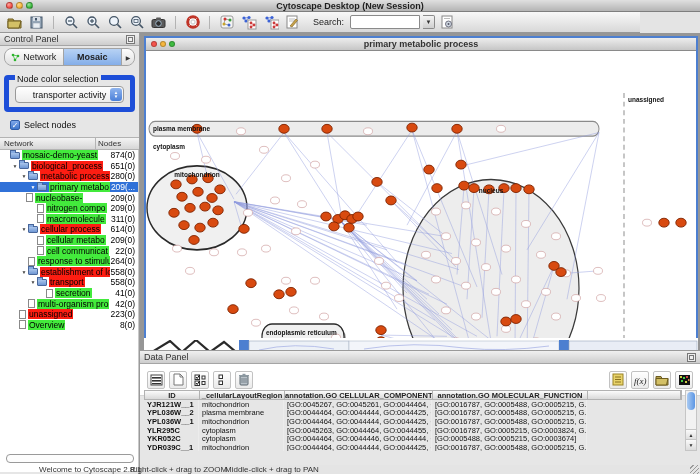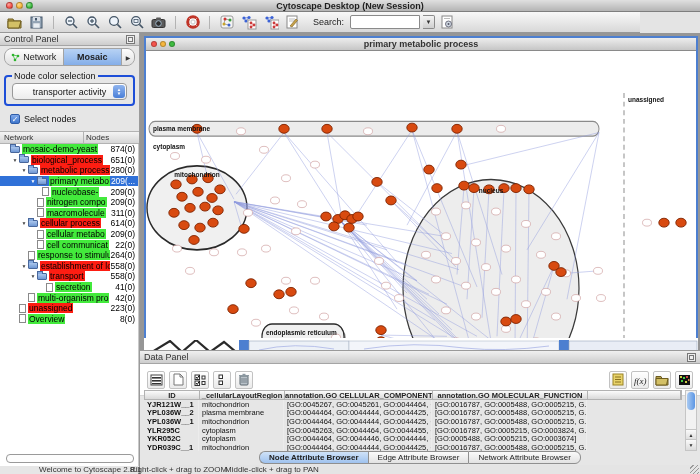--- a/index.html
+++ b/index.html
@@ -30,34 +30,34 @@
     font-size:9px;color:#333;display:flex;align-items:center;padding:0 4px;box-sizing:border-box;}
   .float-ic{margin-left:auto;width:7px;height:7px;border:1px solid #777;position:relative;background:#eee;}
   .float-ic::after{content:"";position:absolute;left:1px;top:1px;width:3px;height:3px;border:1px solid #777;}
   .cptabs{display:flex;align-items:stretch;height:16px;margin:2px 4px 0;background:#d0d0d0;
     border:1px solid #a3a3a3;border-radius:8px;overflow:hidden;}
   .cptab{flex:1;display:flex;align-items:center;justify-content:center;font-size:9px;color:#222;gap:3px;
     background:linear-gradient(#fdfdfd,#e0e0e0);border-right:1px solid #a3a3a3;}
   .cptab.sel{background:linear-gradient(#b7d2f4,#84aee9);font-weight:bold;}
   .cptab-arrow{width:12px;display:flex;align-items:center;justify-content:center;font-size:6px;color:#333;
     background:linear-gradient(#fdfdfd,#e0e0e0);}
-  .groupbox{position:relative;margin:9px 4px 0;border:2px solid #1d4ed8;border-radius:4px;height:27px;}
+  .groupbox{position:relative;margin:9px 4px 0;border:5px solid #1d4ed8;border-radius:4px;height:27px;}
   .gb-legend{position:absolute;top:-6px;left:6px;background:#e6e6e6;font-size:9px;padding:0 2px;color:#111;}
   .combo{position:absolute;left:6px;right:6px;top:6px;height:15px;background:linear-gradient(#ffffff,#ececec);
     border:1px solid #999;border-radius:4px;font-size:9px;color:#111;display:flex;align-items:center;justify-content:center;}
   .combo-step{position:absolute;right:1px;top:1px;bottom:1px;width:12px;border-radius:3px;
     background:linear-gradient(#8fb4ee,#4a7fd8);color:#fff;font-size:4.5px;display:flex;flex-direction:column;
     align-items:center;justify-content:center;line-height:4px;}
   .checkrow{display:flex;align-items:center;gap:4px;margin:7px 0 0 10px;font-size:9px;color:#111;height:11px;}
   .checkbox{width:10px;height:10px;border-radius:2px;background:linear-gradient(#7fa8ea,#3e76cc);
     border:1px solid #2e5ca8;color:#fff;font-size:8px;line-height:9px;text-align:center;box-sizing:border-box;flex:none;}
   .tree-head{margin-top:7px;height:11px;background:linear-gradient(#f4f4f4,#d6d6d6);
     border-top:1px solid #b3b3b3;border-bottom:1px solid #b3b3b3;display:flex;font-size:8px;color:#333;align-items:center;}
   .tree-head .c1{flex:1;padding-left:4px;}
-  .tree-head .c2{width:56px;border-left:1px solid #b3b3b3;padding-left:2px;height:100%;display:flex;align-items:center;box-sizing:border-box;}
+  .tree-head .c2{width:44px;border-left:1px solid #b3b3b3;padding-left:2px;height:100%;display:flex;align-items:center;box-sizing:border-box;}
   .tree-body{height:322px;background:#fff;overflow:hidden;border-right:1px solid #c9c9c9;}
   .trow{height:10.6px;display:flex;align-items:center;font-size:8.5px;white-space:nowrap;color:#000;}
   .trow.sel{background:#3071d8;}
   .tri{width:8px;font-size:5px;color:#444;text-align:center;flex:none;}
   .trow.sel .tri{color:#fff;}
   .ticon{flex:none;margin-right:2px;position:relative;}
   .ticon.folder{width:10px;height:7px;background:linear-gradient(#aac6ec,#6f97d4);border:1px solid #48679c;border-radius:1px;box-sizing:border-box;}
   .ticon.folder::before{content:"";position:absolute;left:-1px;top:-3px;width:4px;height:2px;background:#86aadf;border:1px solid #48679c;border-bottom:none;}
   .ticon.leaf{width:7px;height:9px;background:#fff;border:1px solid #8a8a8a;box-sizing:border-box;}
   .tlabel{padding:0 1px;overflow:hidden;flex:0 1 auto;min-width:0;}
@@ -294,21 +294,21 @@
           <span class="ticon folder"></span>
           <span class="tlabel red">metabolic process</span>
           <span class="tcount">280(0)</span>
         </div>
         <div class="trow sel" style="padding-left: 29px;">
           <span class="tri">▼</span>
           <span class="ticon folder"></span>
           <span class="tlabel green">primary metabo</span>
           <span class="tcount">209(...</span>
         </div>
-        <div class="trow" style="padding-left: 34px;">
+        <div class="trow" style="padding-left: 18px;">
           <span class="tri"></span>
           <span class="ticon leaf"></span>
           <span class="tlabel green">nucleobase-</span>
           <span class="tcount">209(0)</span>
         </div>
         <div class="trow" style="padding-left: 29px;">
           <span class="tri"></span>
           <span class="ticon leaf"></span>
           <span class="tlabel green">nitrogen compo</span>
           <span class="tcount">209(0)</span>
@@ -732,25 +732,20 @@
             <span class="dc" style="width: 148px;">[GO:0044464, GO:0044444, GO:0044425, G...</span>
             <span class="dc" style="width: 155px;">[GO:0016787, GO:0005488, GO:0005215, G...</span>
           </div>
         </div>
     </div>
     <div class="vsb">
       <div class="vsb-thumb"></div>
       <div class="vsb-btn up">▲</div>
       <div class="vsb-btn dn">▼</div>
     </div>
-    <div class="dtabs">
-      <div class="dtab sel">Node Attribute Browser</div>
-      <div class="dtab">Edge Attribute Browser</div>
-      <div class="dtab">Network Attribute Browser</div>
-    </div>
   </div>
 
   <div class="statusbar">
     <span class="st1">Welcome to Cytoscape 2.8.1</span>
     <span class="st2">Right-click + drag to ZOOM</span>
     <span class="st3">Middle-click + drag to PAN</span>
   </div>
   <div class="grip"></div>
 
 </div>

